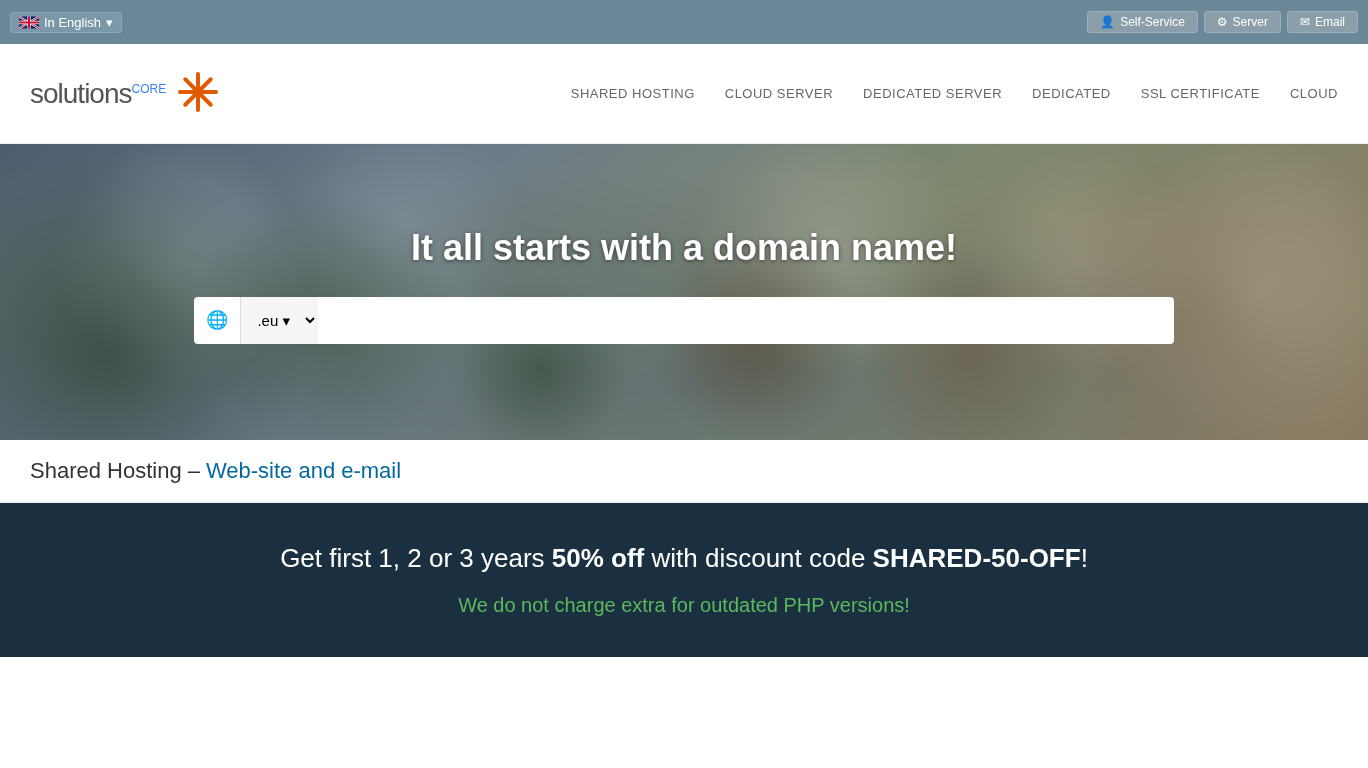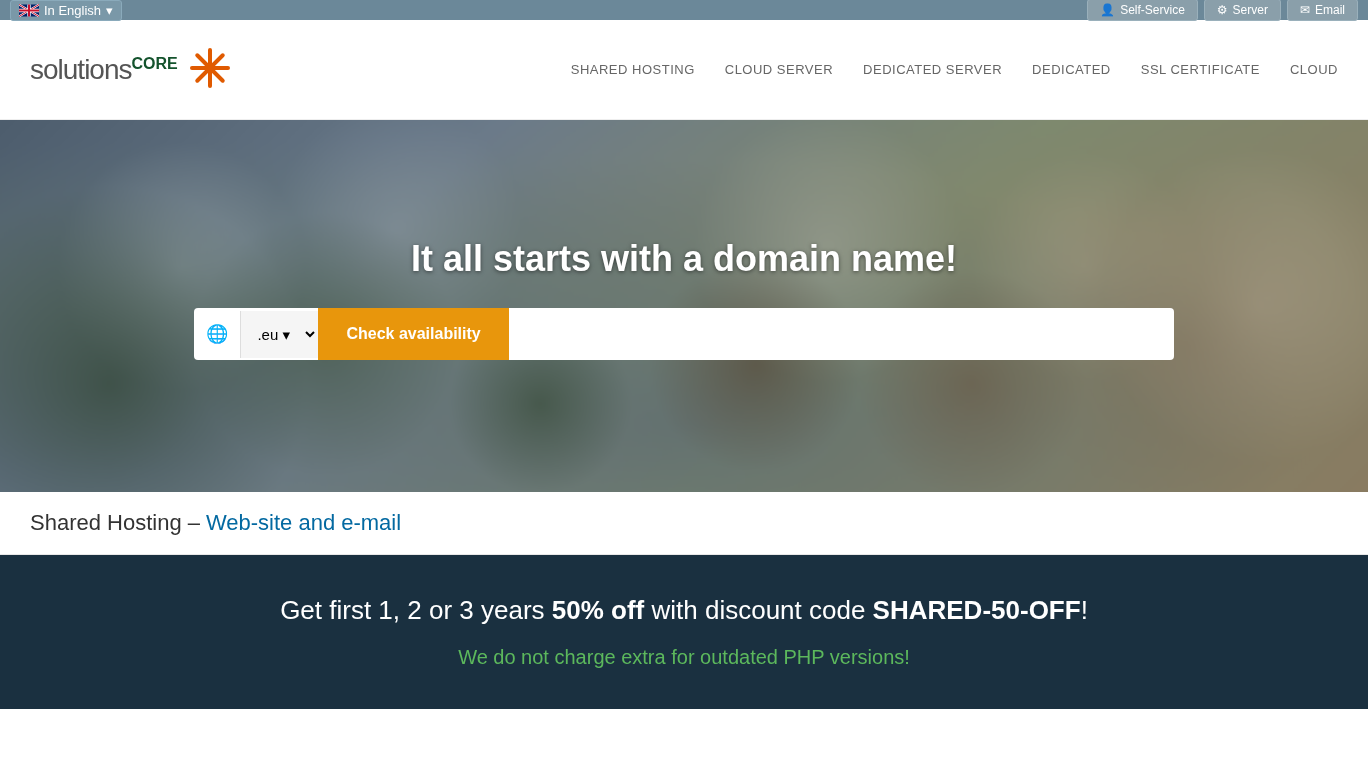--- a/index.html
+++ b/index.html
@@ -5,21 +5,21 @@
     * { margin: 0; padding: 0; box-sizing: border-box; }
     body { font-family: Arial, sans-serif; width: 1368px; overflow-x: hidden; }
 
     
     .top-bar {
       background: #6b8899;
       display: flex;
       align-items: center;
       justify-content: space-between;
       padding: 0 10px;
-      height: 20px;
+      height: 44px;
     }
     .top-bar-left {
       display: flex;
       align-items: center;
       gap: 6px;
     }
     .lang-selector {
       display: flex;
       align-items: center;
       gap: 5px;
@@ -68,23 +68,23 @@
       align-items: center;
       gap: 0;
     }
     .logo-text {
       font-size: 28px;
       color: #555;
       font-weight: 300;
       letter-spacing: -1px;
     }
     .logo-text span.core {
-      color: #14532d;
-      font-size: 16px;
-      font-weight: bold;
+      color: #3b82f6;
+      font-size: 12px;
+      font-weight: normal;
       vertical-align: super;
       letter-spacing: 0;
     }
     .logo-star {
       margin-left: 8px;
     }
     .nav-links {
       display: flex;
       gap: 30px;
       align-items: center;
@@ -94,21 +94,21 @@
       color: #666;
       text-decoration: none;
       letter-spacing: 0.5px;
       font-weight: 500;
       cursor: pointer;
     }
 
     
     .hero {
       position: relative;
-      height: 372px;
+      height: 296px;
       background: #556677;
       overflow: hidden;
       display: flex;
       flex-direction: column;
       align-items: center;
       justify-content: center;
     }
     .hero-bg {
       position: absolute;
       inset: 0;
@@ -308,21 +308,20 @@
     <h1 class="hero-title">It all starts with a domain name!</h1>
     <div class="search-bar">
       <span class="search-globe">🌐</span>
       <select class="tld-selector">
         <option>.eu ▾</option>
         <option>.com</option>
         <option>.net</option>
         <option>.org</option>
         <option>.de</option>
       </select>
-      <button class="check-btn">Check availability</button>
     </div>
   </div>
 </section>
 
 <div class="shared-hosting-header">
   <span class="shared-hosting-title">Shared Hosting</span>
   <span class="shared-hosting-title">–</span>
   <a class="shared-hosting-link" href="#">Web-site and e-mail</a>
 </div>
 

